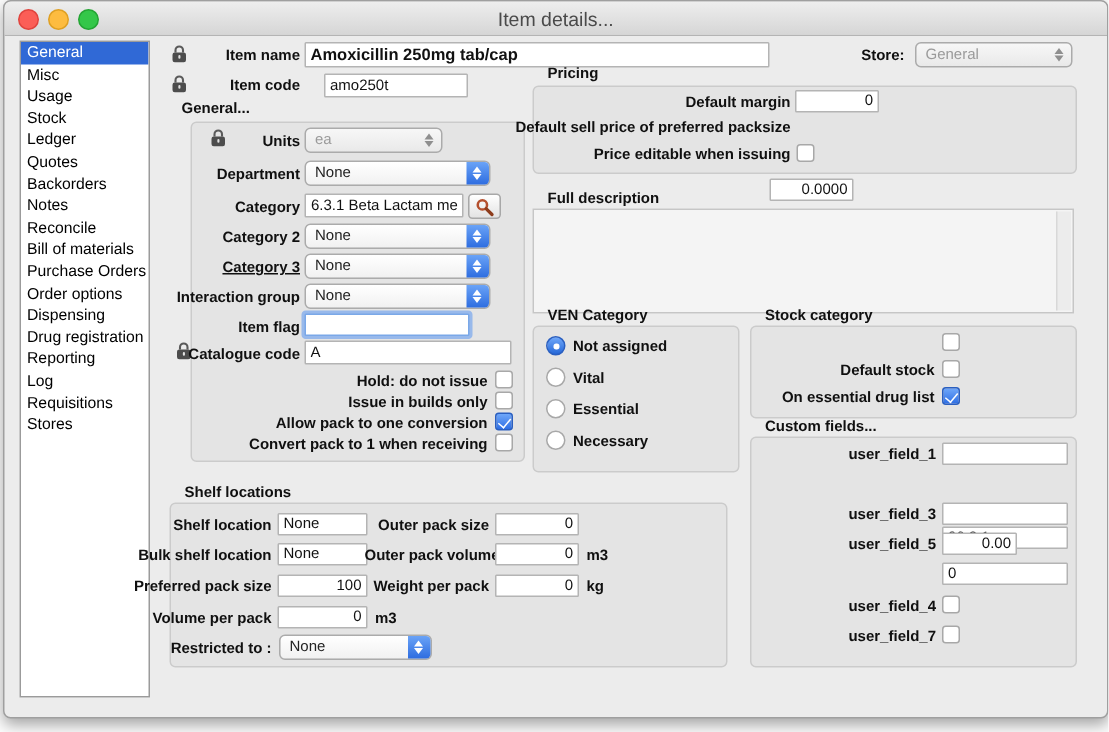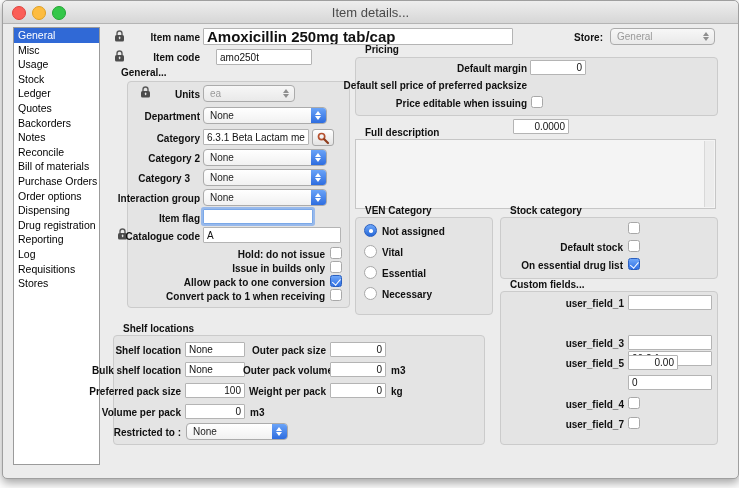--- a/index.html
+++ b/index.html
@@ -24,21 +24,21 @@
   .lbl{position:absolute;font-size:10px;font-weight:bold;color:#101010;text-align:right;
        white-space:nowrap;line-height:12px;}
   .glbl{position:absolute;font-size:10px;font-weight:bold;color:#101010;white-space:nowrap;}
   .unit{position:absolute;font-size:10px;font-weight:bold;color:#101010;}
 
   .gbox{position:absolute;background:#e4e4e4;border:1px solid #cbcbcb;border-radius:4px;}
 
   .tfield{position:absolute;background:#fff;border:1px solid #b4b4b4;font-family:"Liberation Sans",sans-serif;
           font-size:10px;color:#111;padding:0 3px;box-sizing:border-box;border-radius:1px;}
   .tfield.num{text-align:right;}
-  .tfield.boldval{font-weight:bold;font-size:15px;}
+  .tfield.boldval{font-weight:bold;font-size:11px;}
   .tfield.focusring{outline:none;border:1px solid #7aa8e8;box-shadow:0 0 0 2px rgba(90,150,240,.55);}
 
   .popup{position:absolute;background:linear-gradient(#ffffff,#f1f1f1);border:1px solid #ababab;
          border-radius:4px;box-sizing:border-box;}
   .popup-text{position:absolute;left:6px;top:2px;font-size:10px;color:#222;white-space:nowrap;}
   .stepper{position:absolute;right:0;top:0;bottom:0;width:15px;border-radius:0 3px 3px 0;
            background:linear-gradient(#6aa3f7,#2e6de0);}
   .stepper .up,.stepper .dn{position:absolute;left:4px;width:0;height:0;border-left:3.5px solid transparent;border-right:3.5px solid transparent;}
   .stepper .up{top:3px;border-bottom:4px solid #fff;}
   .stepper .dn{bottom:3px;border-top:4px solid #fff;}
@@ -160,21 +160,21 @@
 
   <div class="lbl" style="left:97px;top:152px;width:100px;">Category 2</div>
   <div class="popup" style="left:200px;top:148px;width:124px;height:17px;">
     <span class="popup-text">None</span>
     <span class="stepper">
           <span class="up"></span>
           <span class="dn"></span>
         </span>
   </div>
 
-  <div class="lbl" style="left:87px;top:172px;width:100px;">Category 3</div>
+  <div class="lbl" style="left:97px;top:172px;width:100px;text-decoration:underline;">Category 3</div>
   <div class="popup" style="left:200px;top:168px;width:124px;height:17px;">
     <span class="popup-text">None</span>
     <span class="stepper">
           <span class="up"></span>
           <span class="dn"></span>
         </span>
   </div>
 
   <div class="lbl" style="left:97px;top:192px;width:100px;">Interaction group</div>
   <div class="popup" style="left:200px;top:188px;width:124px;height:17px;">

